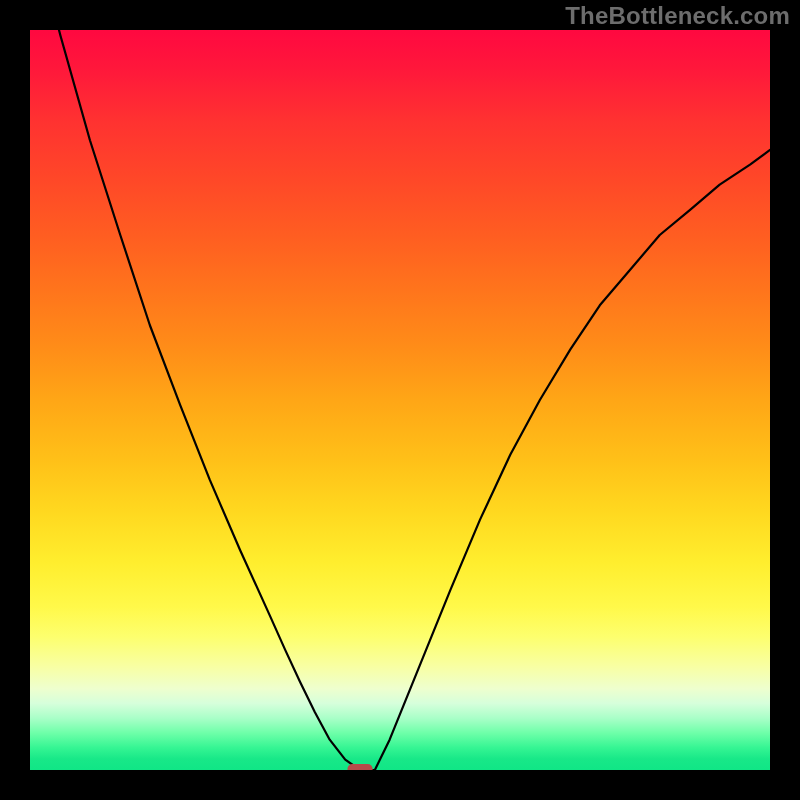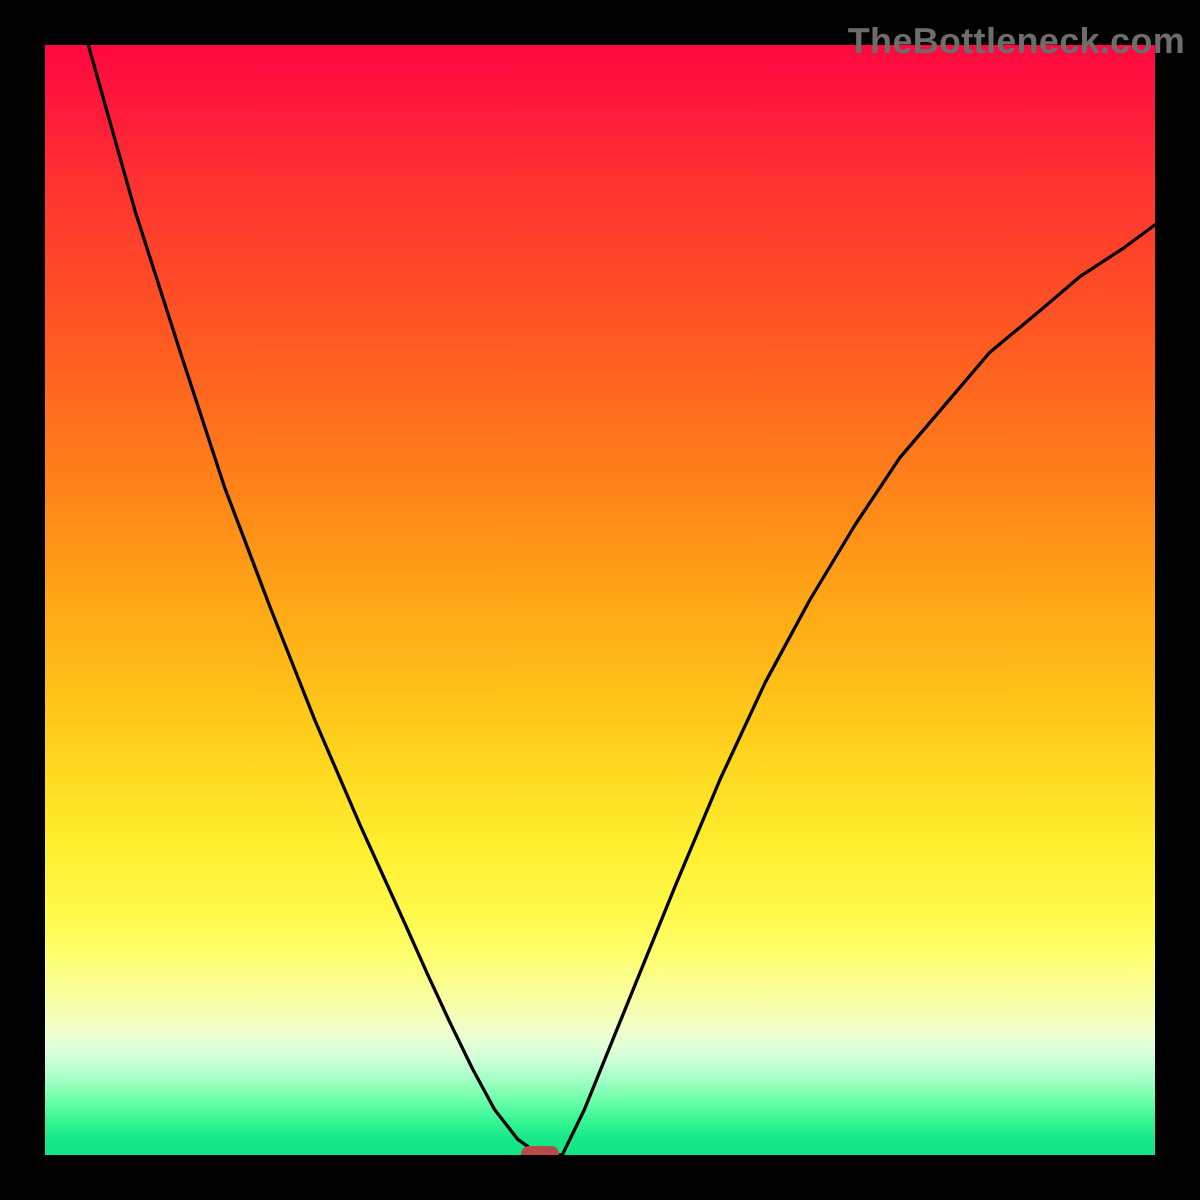--- a/index.html
+++ b/index.html
@@ -5,21 +5,21 @@
   * { margin: 0; padding: 0; box-sizing: border-box; }
   html, body { width: 800px; height: 800px; overflow: hidden; background: #000; }
   .frame {
     position: relative;
     width: 800px;
     height: 800px;
     background: #000;
   }
   .watermark {
     position: absolute;
-    top: 14px;
+    top: 2px;
     right: 10px;
     font-family: Arial, Helvetica, sans-serif;
     font-size: 24px;
     font-weight: 600;
     color: #6d6d6d;
     letter-spacing: 0.2px;
     z-index: 10;
   }
   .plot-area {
     position: absolute;

